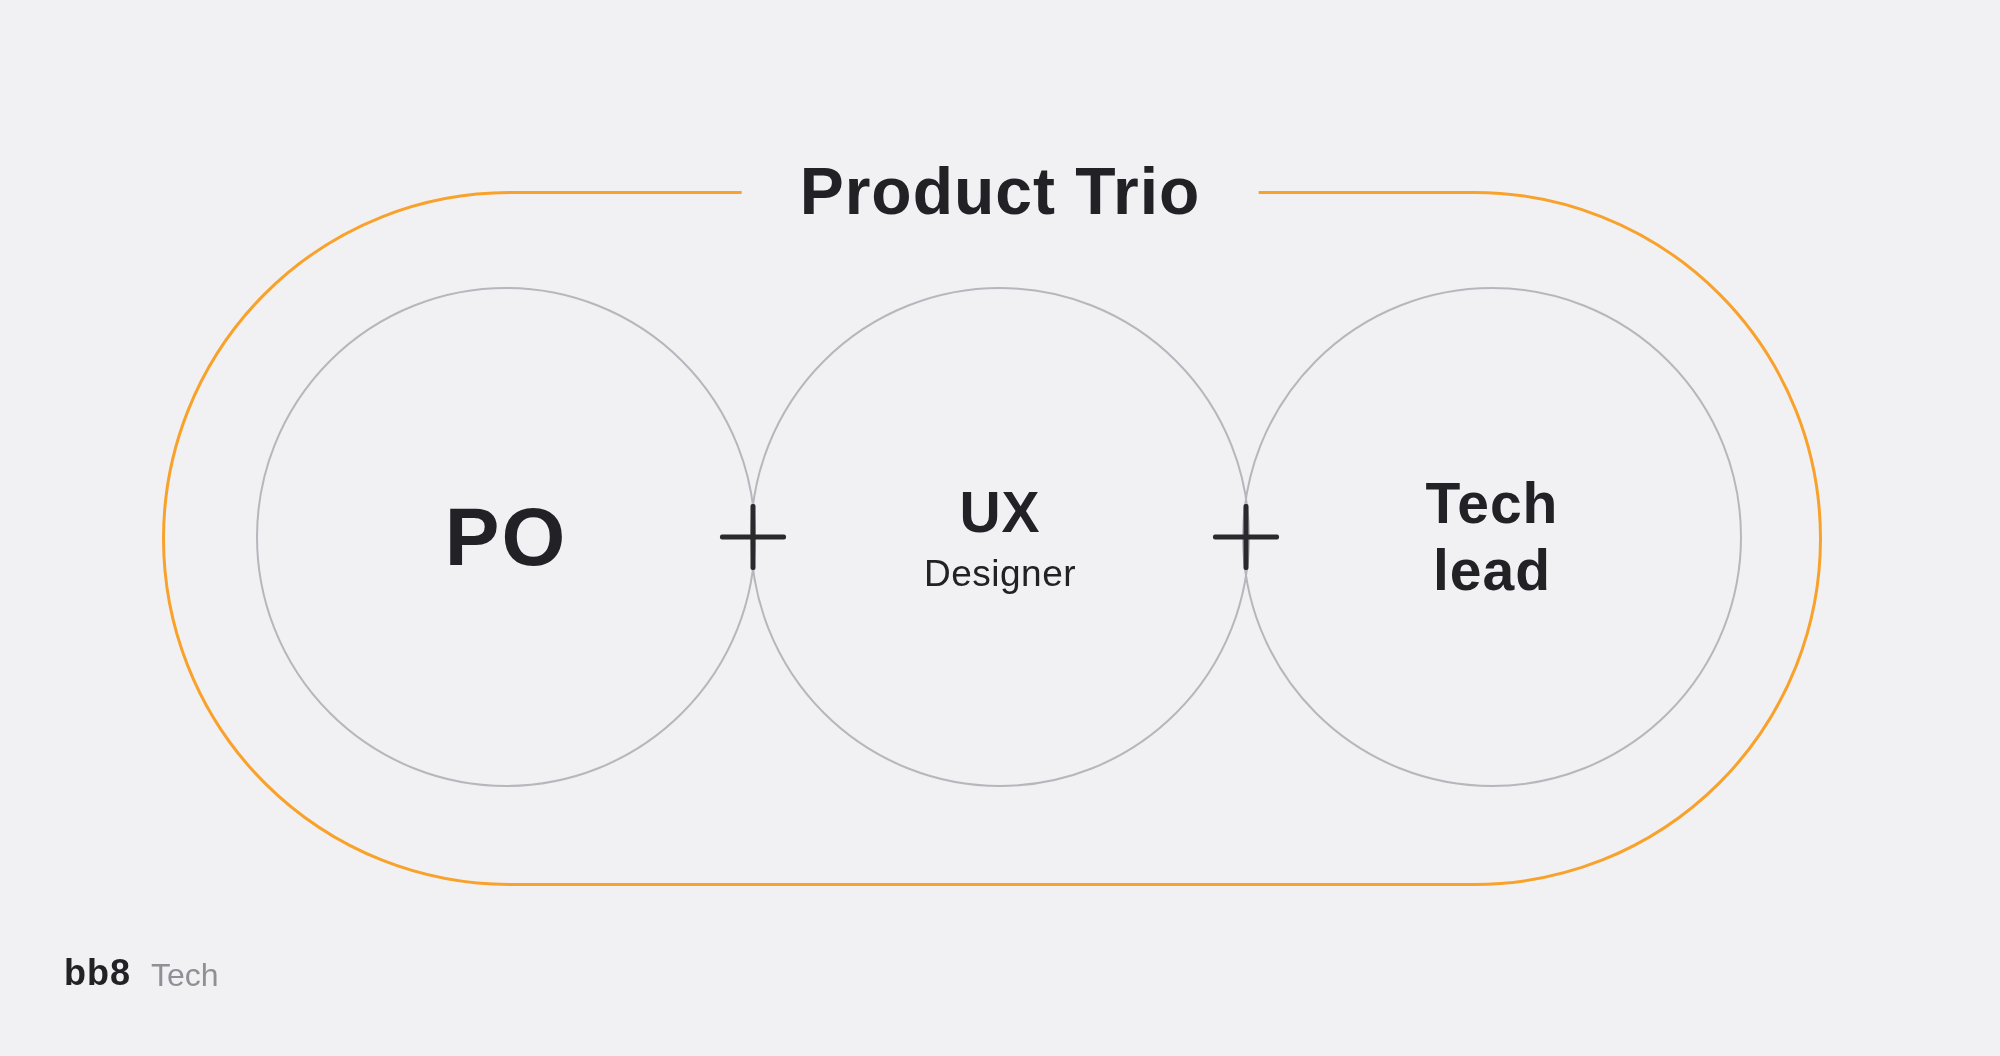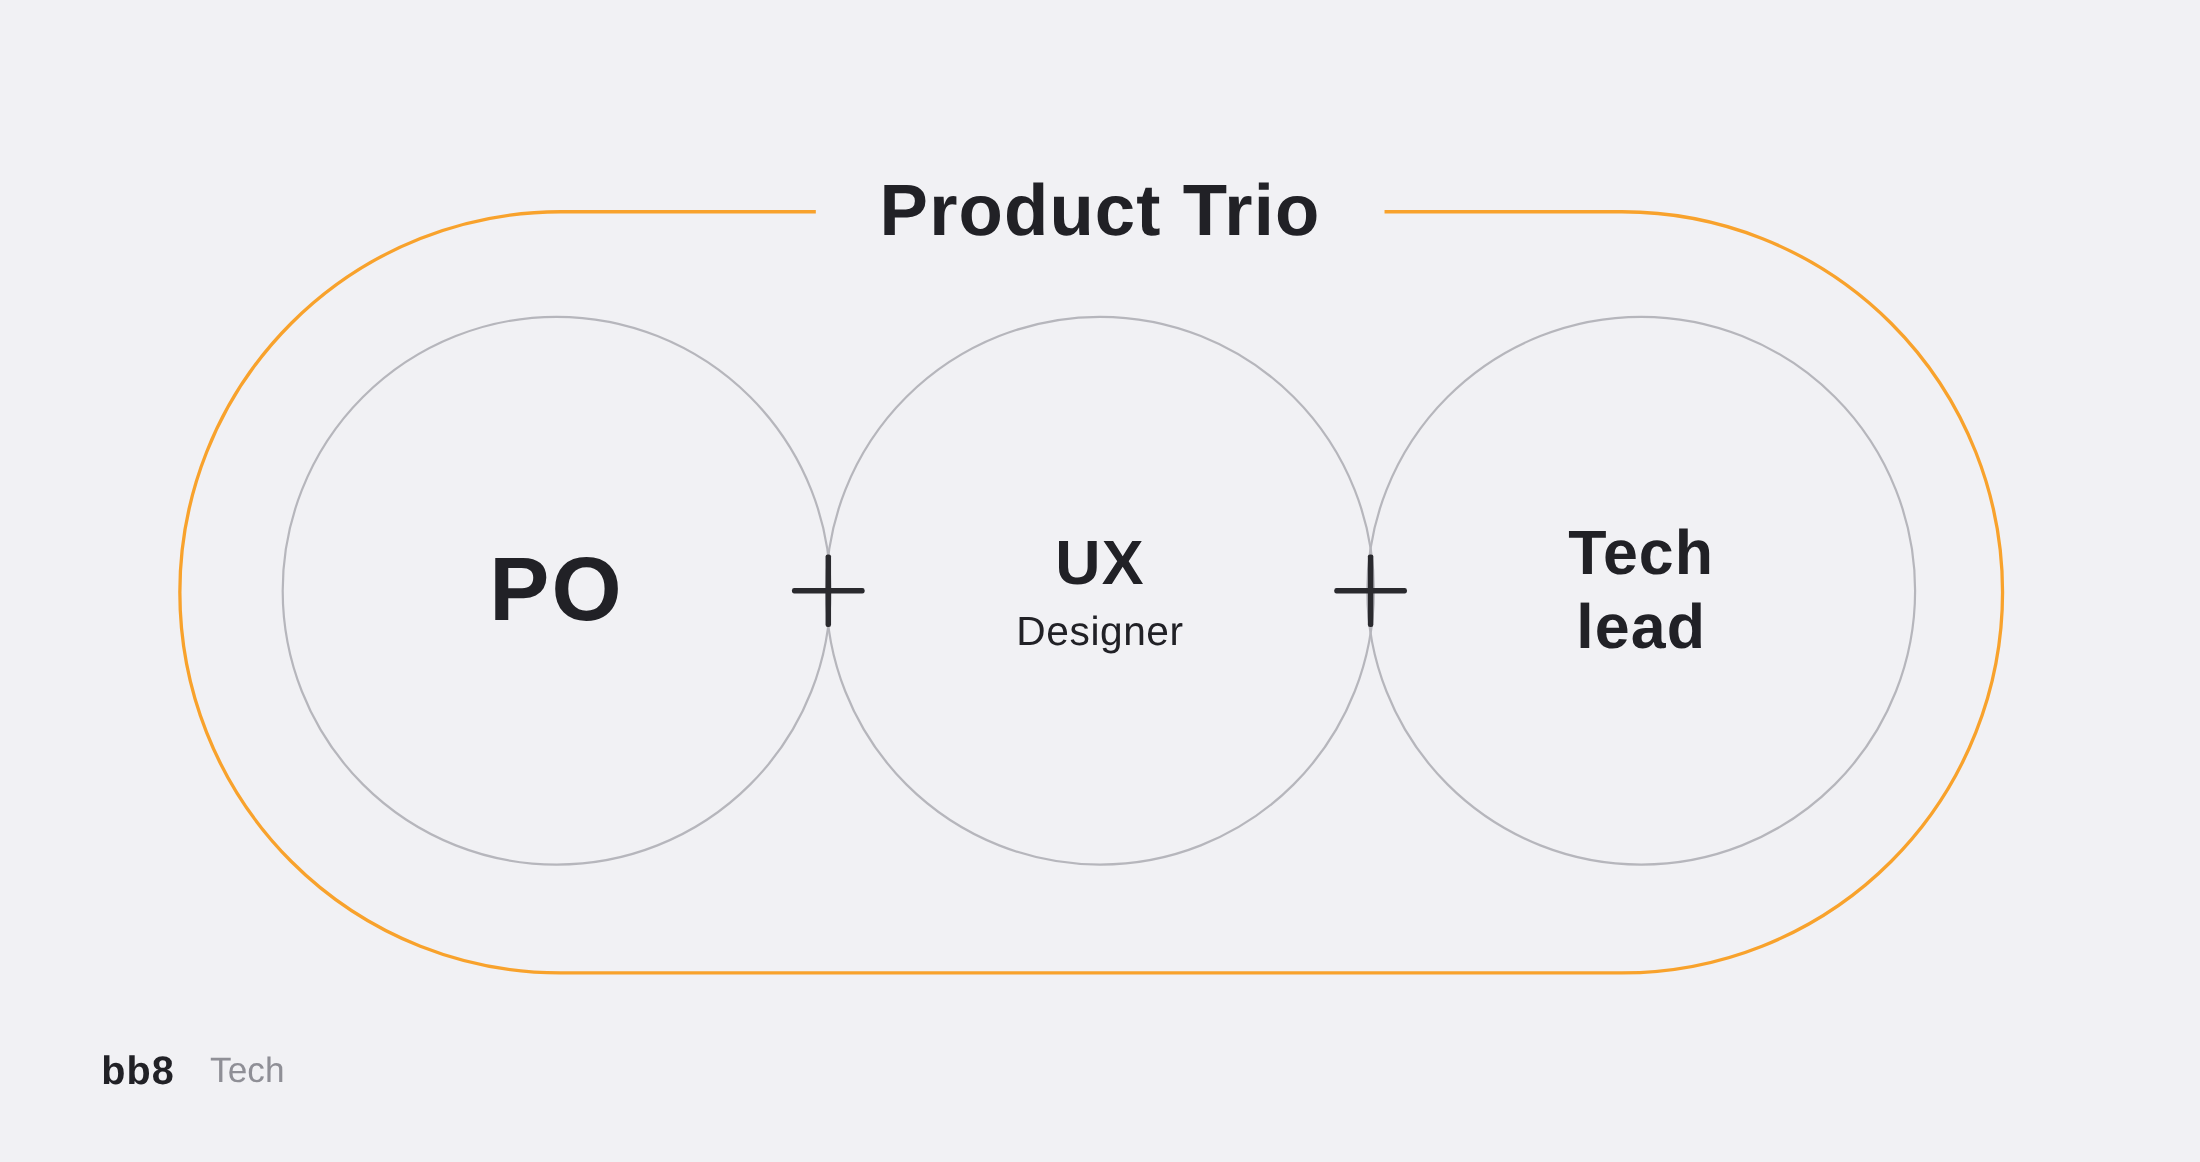--- a/index.html
+++ b/index.html
@@ -113,25 +113,25 @@
   }
   .plus::after{ 
     top:2px; bottom:2px;
     left:50%; width:5px;
     transform:translateX(-50%);
   }
 
   
   .footer{
     position:absolute;
-    left:92px;
+    left:64px;
     top:952px;
     display:flex;
-    align-items:center;
-    gap:32px;
+    align-items:flex-end;
+    gap:20px;
   }
   .footer-logo{
     font-size:36px;
     font-weight:700;
     letter-spacing:1px;
     color:var(--ink);
   }
   .footer-label{
     font-size:32px;
     font-weight:400;

